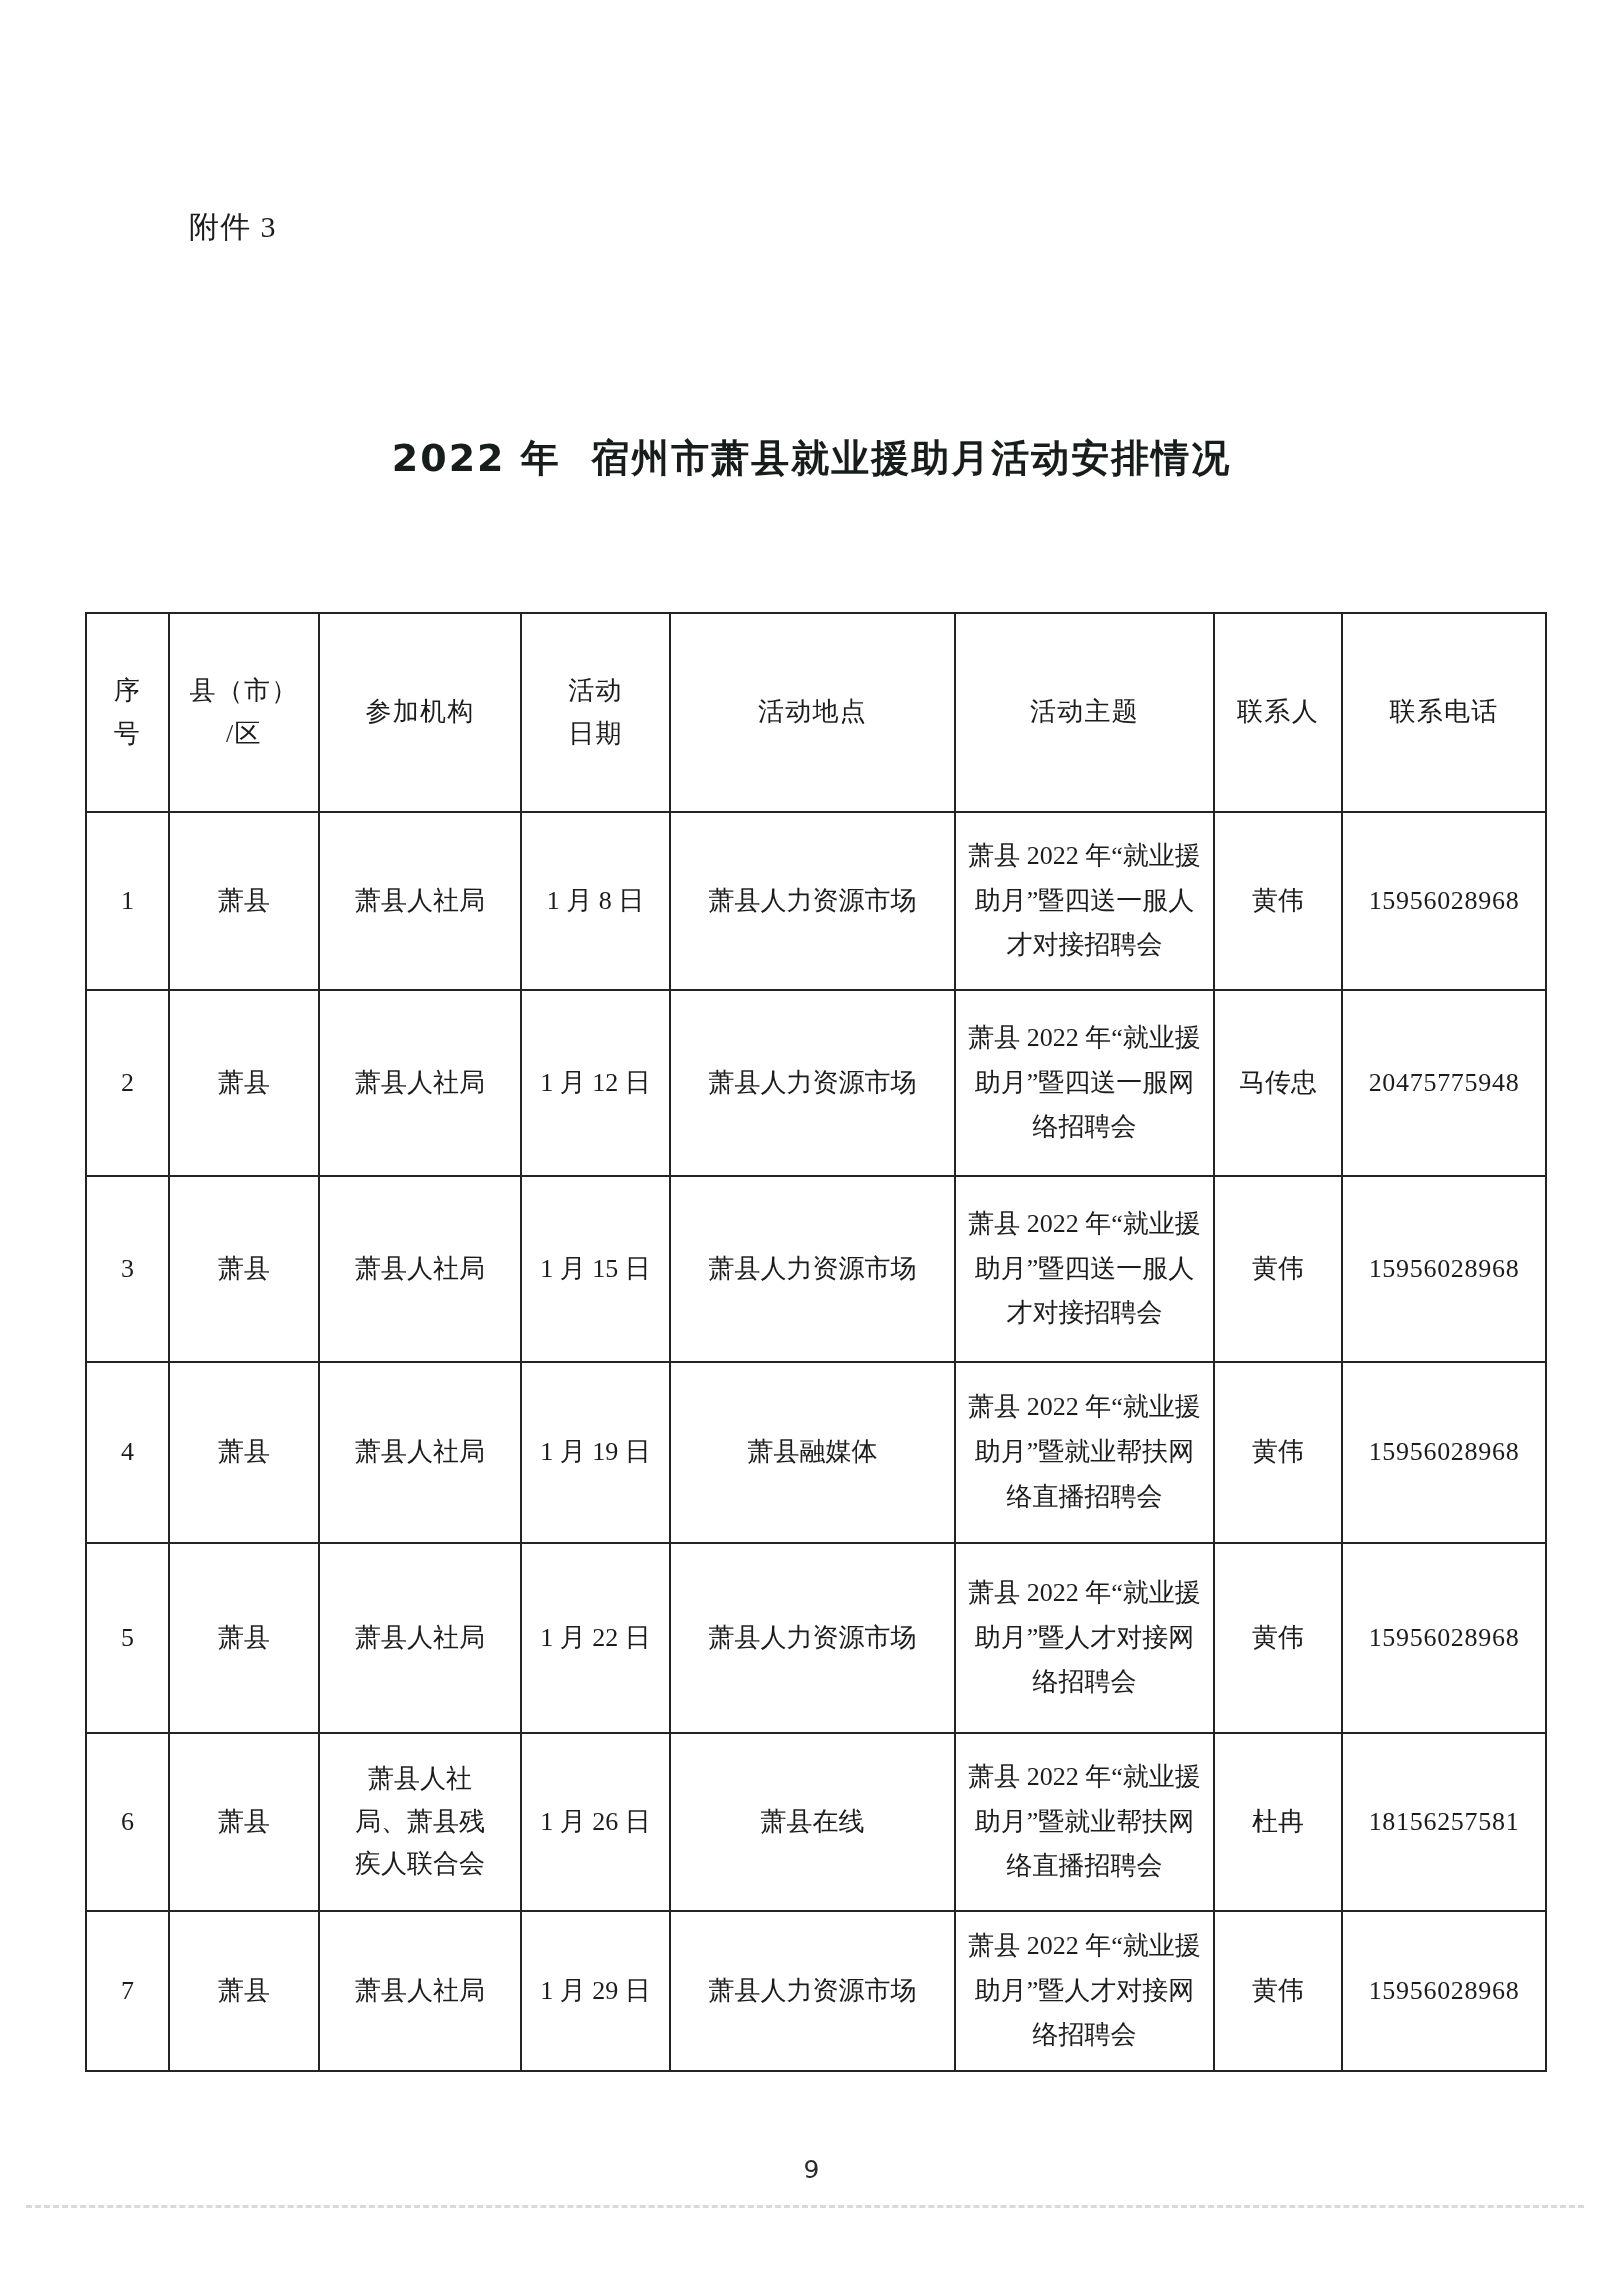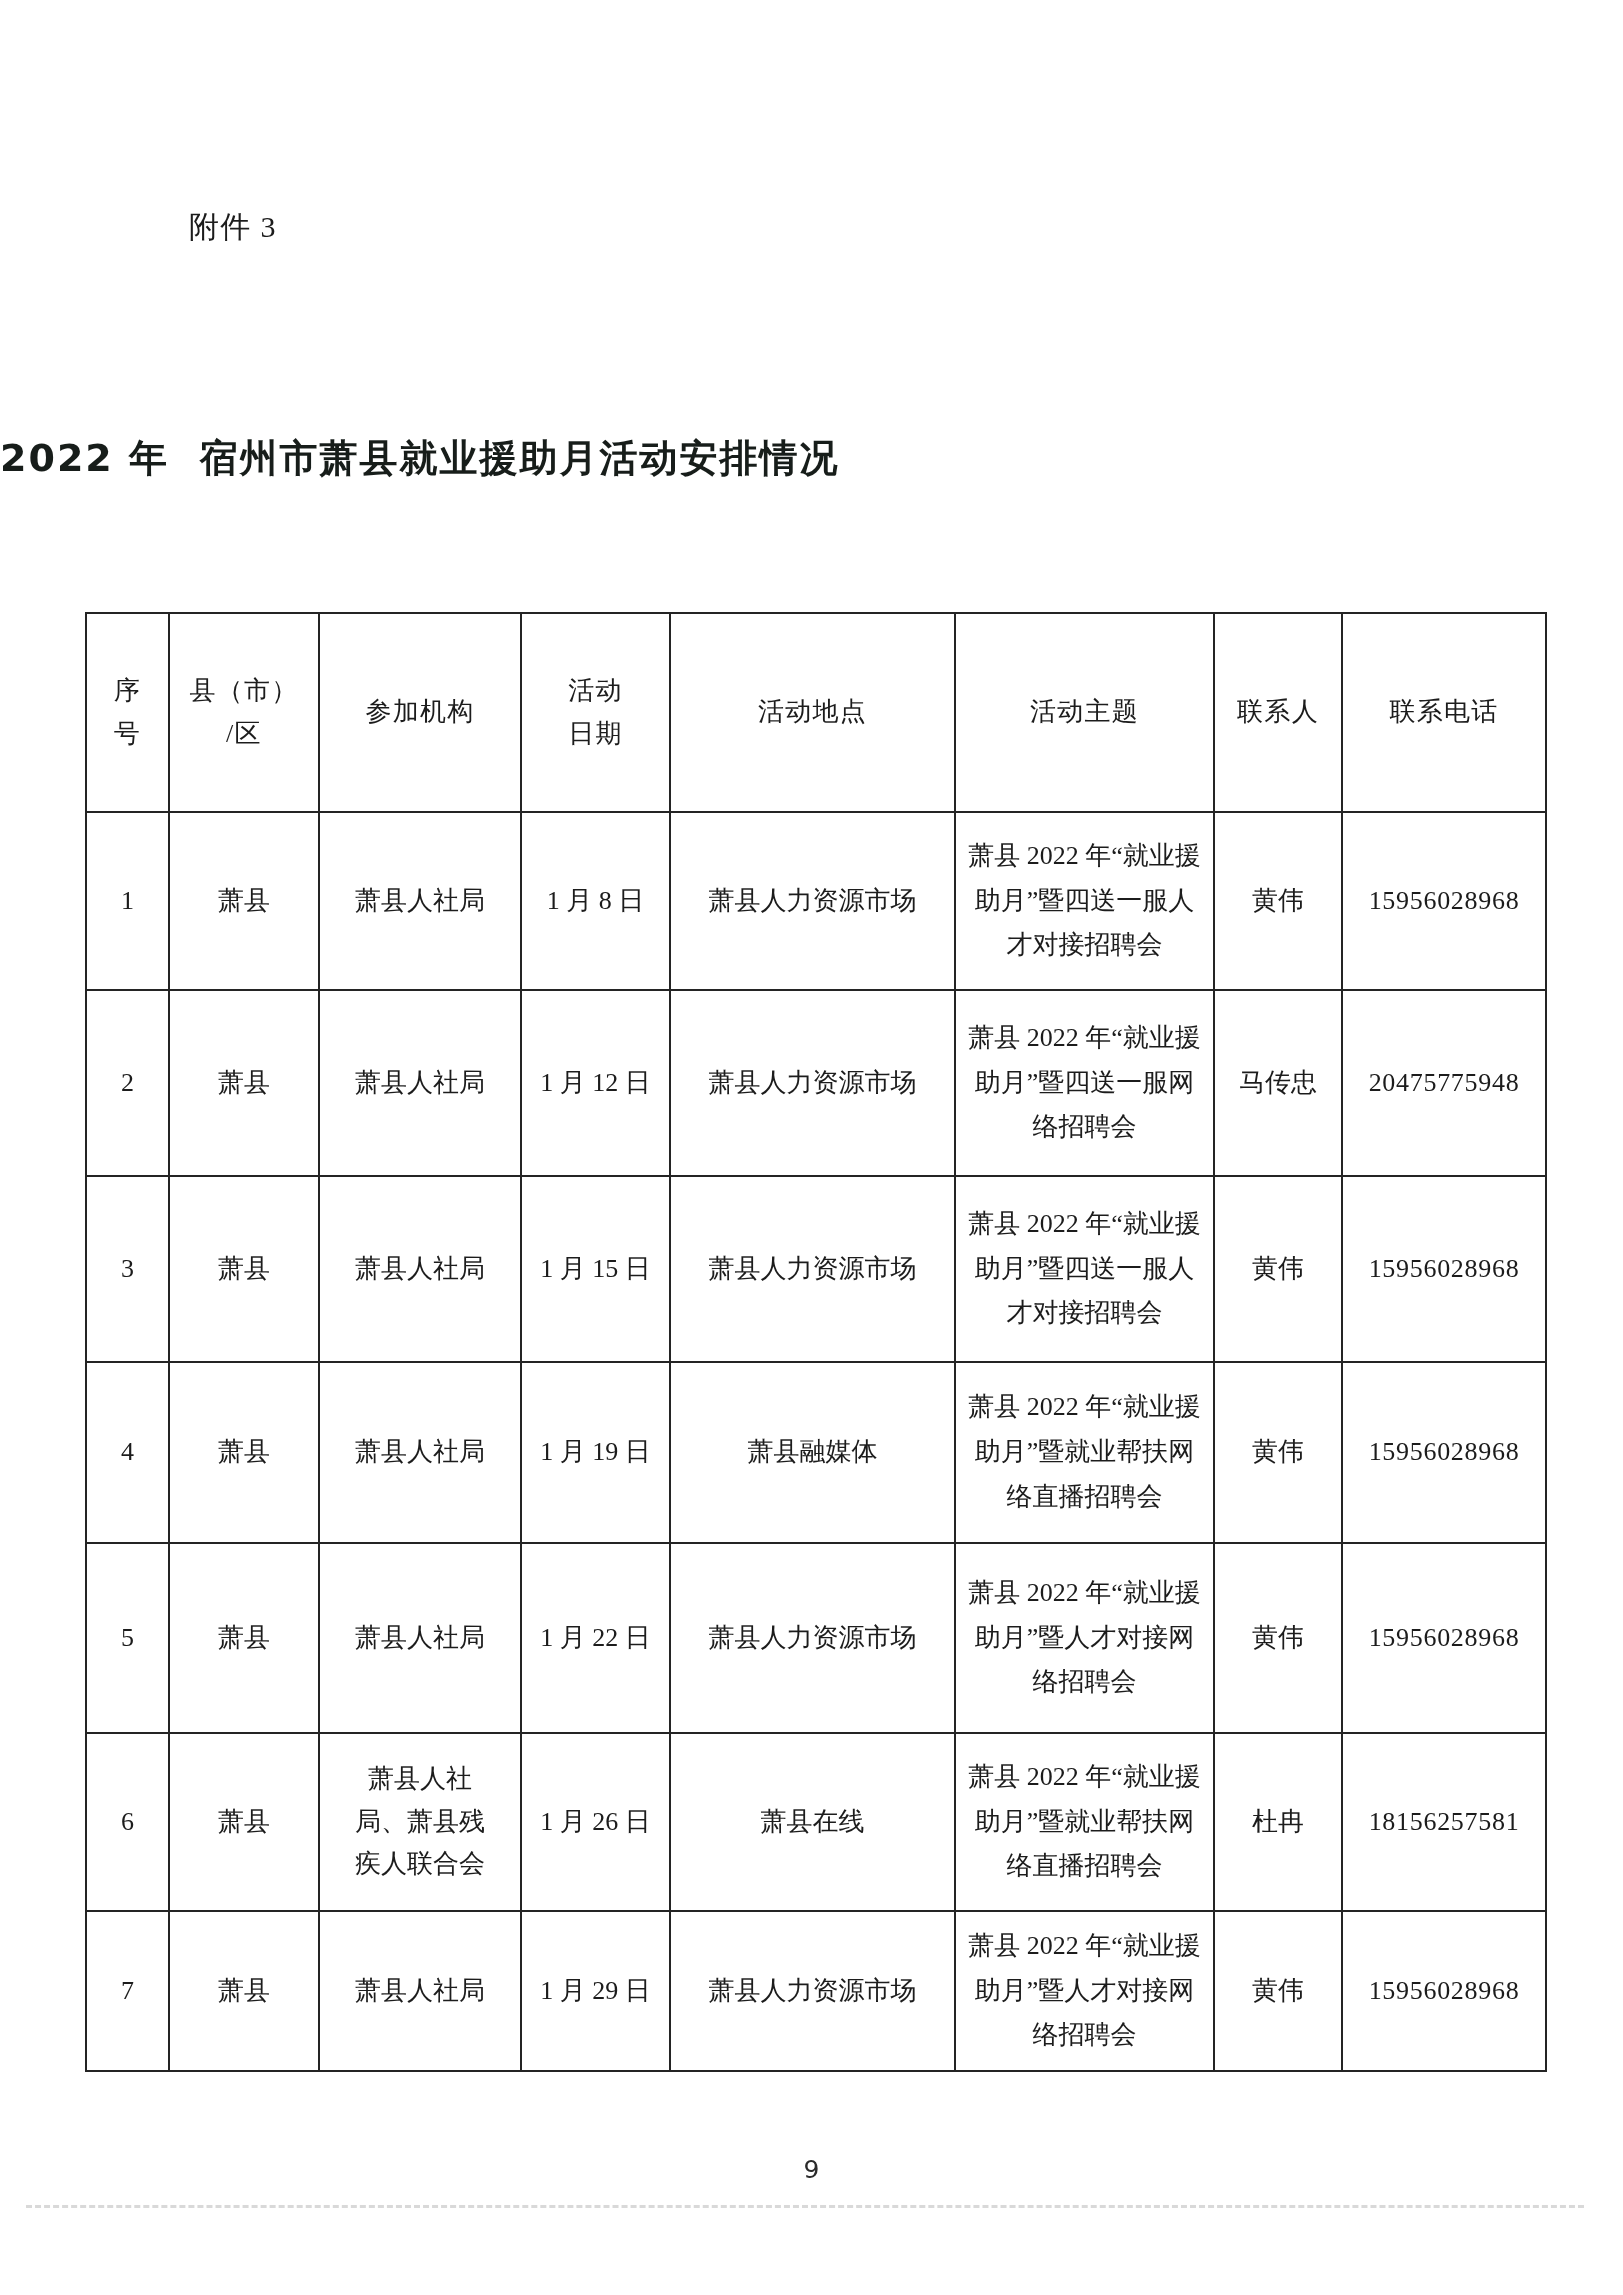--- a/index.html
+++ b/index.html
@@ -20,20 +20,21 @@
     letter-spacing:1.3px;
     white-space:pre;
     text-align:right;
   }
   .doc-title{
     position:absolute;
     left:0;
     right:0;
     top:433px;
     margin:0;
+    text-align:center;
     font-size:38px;
     font-weight:700;
     letter-spacing:2px;
     white-space:pre;
     font-family:"DejaVu Sans","Liberation Sans",sans-serif;
     color:#171d1a;
   }
   table.schedule-table{
     position:absolute;
     left:85px;

